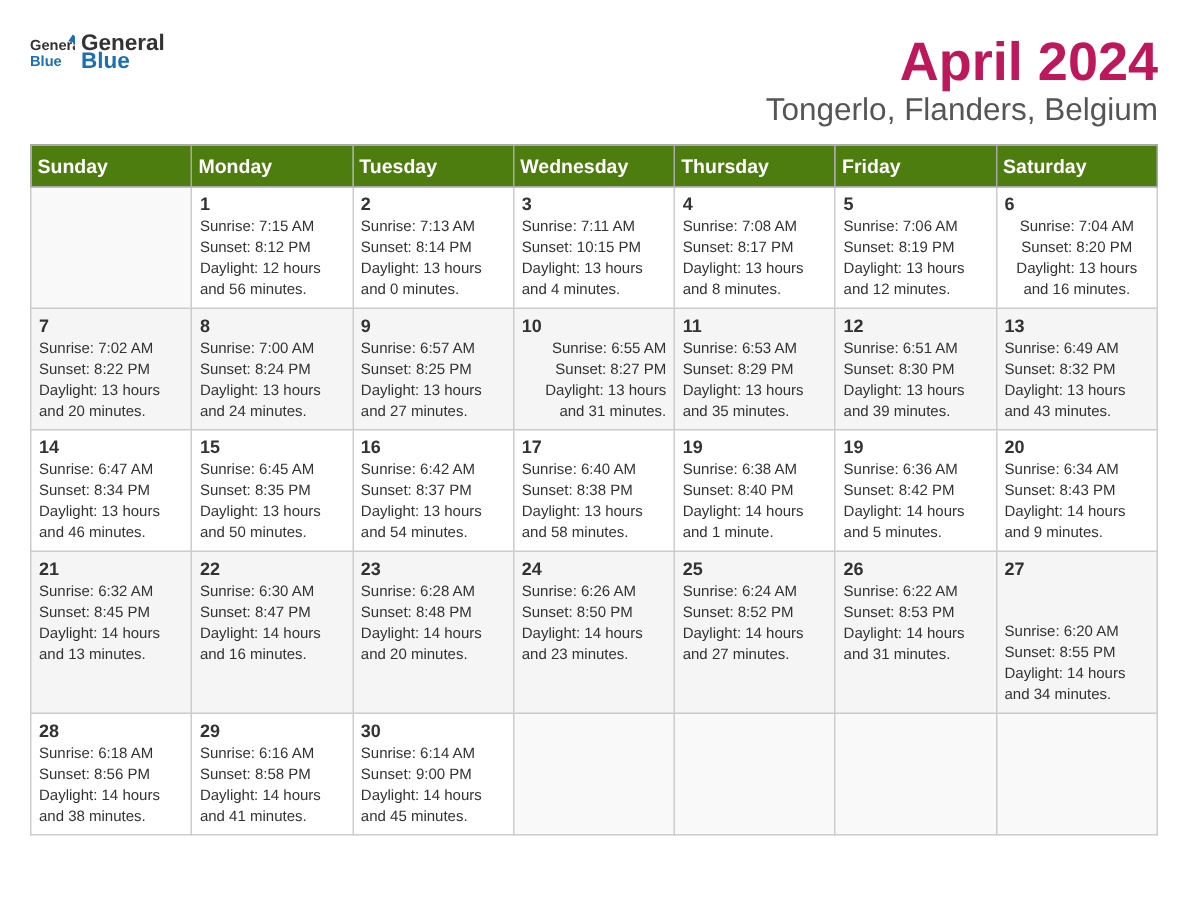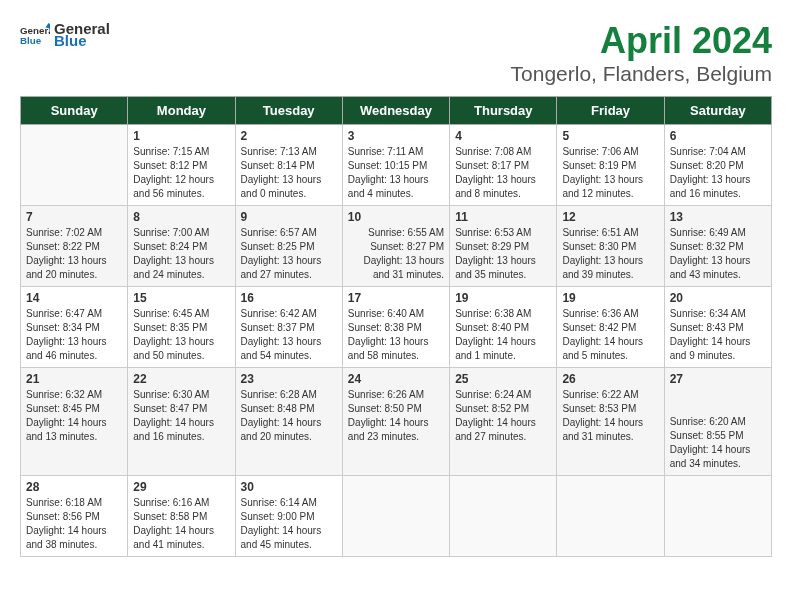--- a/index.html
+++ b/index.html
@@ -30,37 +30,37 @@
     .logo-icon {
       width: 30px;
       height: 30px;
     }
     .title-block {
       text-align: right;
     }
     .month-title {
       font-size: 36px;
       font-weight: bold;
-      color: #15803d;
+      color: #be185d;
     }
     .location {
       font-size: 21px;
       color: #555;
     }
     table {
       width: 100%;
       border-collapse: collapse;
     }
     thead tr th {
-      background-color: #14532d;
+      background-color: #4d7c0f;
       color: #fff;
       font-size: 13px;
       font-weight: bold;
       padding: 6px 4px;
-      text-align: center;
+      text-align: left;
       border: 1px solid #aaa;
     }
     tbody tr td {
       border: 1px solid #ccc;
       vertical-align: top;
       padding: 4px 5px;
       width: 14.28%;
       height: 80px;
       font-size: 10.5px;
       color: #333;
@@ -152,21 +152,21 @@
         </td>
         <td>
           <span class="day-num">5</span>
           <div class="cell-content" style="white-space: pre-line;">Sunrise: 7:06 AM
 Sunset: 8:19 PM
 Daylight: 13 hours
 and 12 minutes.</div>
         </td>
         <td>
           <span class="day-num">6</span>
-          <div class="cell-content" style="white-space: pre-line;">Sunrise: 7:04 AM
+          <div class="cell-content" style="white-space: pre-line; text-align: center;">Sunrise: 7:04 AM
 Sunset: 8:20 PM
 Daylight: 13 hours
 and 16 minutes.</div>
         </td>
       </tr>
       <tr>
         <td>
           <span class="day-num">7</span>
           <div class="cell-content" style="white-space: pre-line;">Sunrise: 7:02 AM
 Sunset: 8:22 PM

